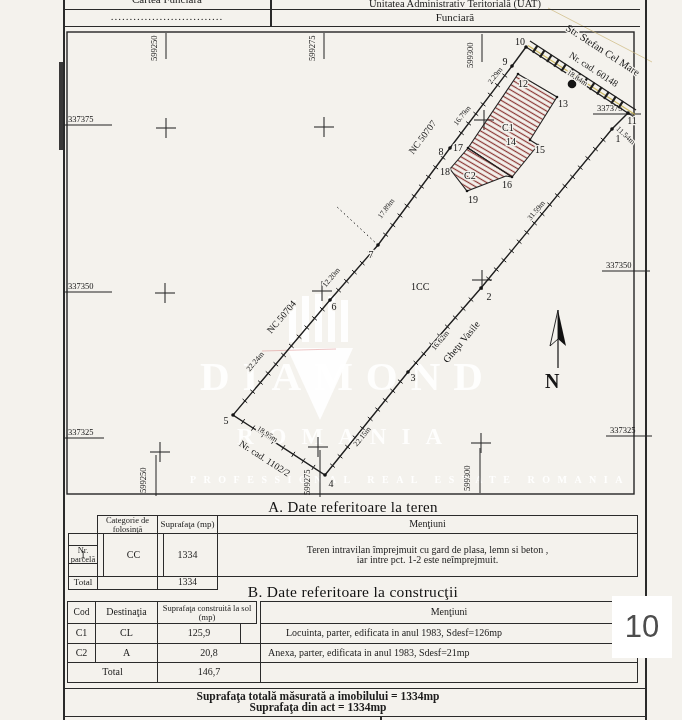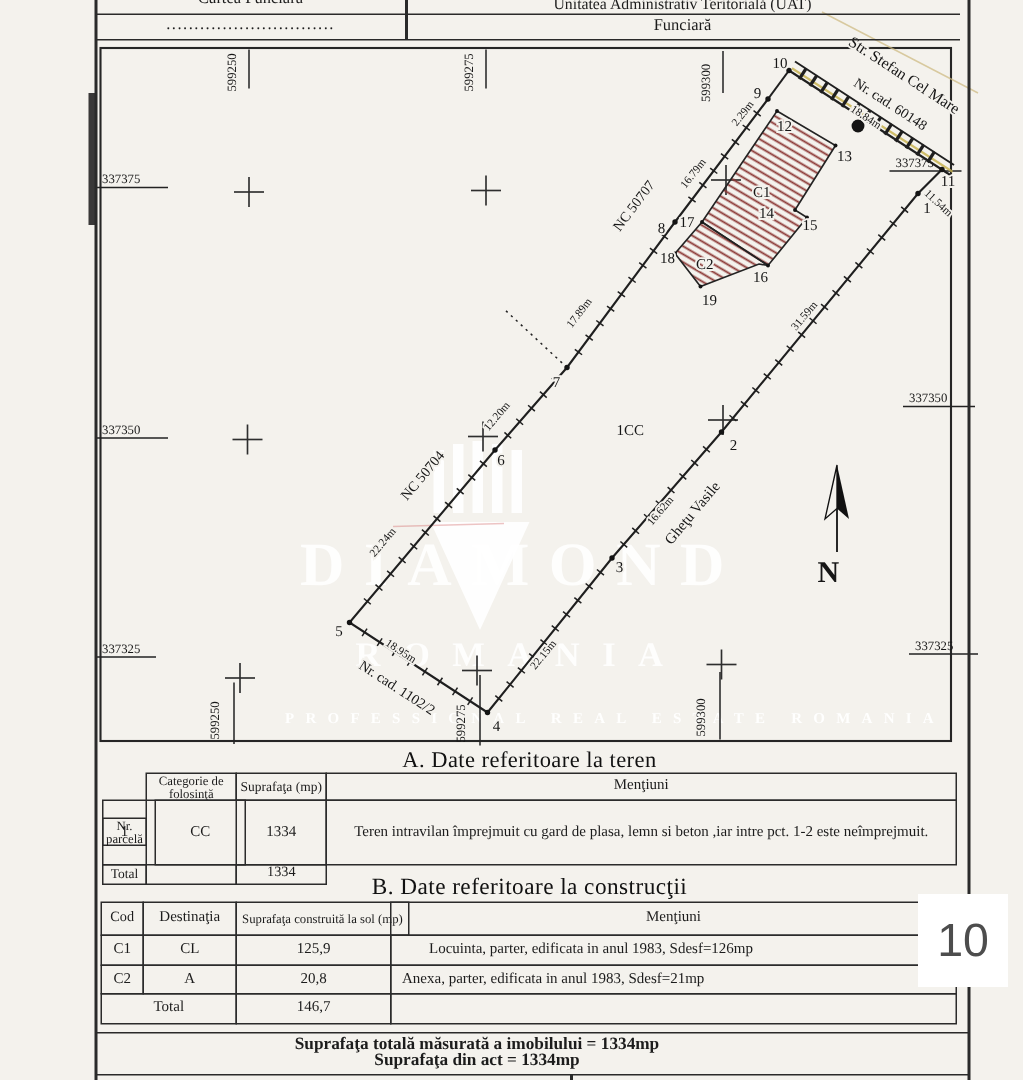--- a/index.html
+++ b/index.html
@@ -316,40 +316,40 @@
   <div class="title" style="left:68px;top:499px;width:570px;z-index:4;">A. Date referitoare la teren</div>
   <div class="abs" style="z-index:4;">
     <div class="cell" style="left:68px;top:515px;width:30px;height:19px;font-size:8.5px;margin-top:30px;">Nr. parcelă</div>
     <div class="cell" style="left:97px;top:515px;width:61px;height:19px;font-size:8.5px;">Categorie de folosinţă</div>
     <div class="cell" style="left:157px;top:515px;width:61px;height:19px;font-size:9px;">Suprafaţa (mp)</div>
     <div class="cell" style="left:217px;top:515px;width:421px;height:19px;font-size:10px;">Menţiuni</div>
 
     <div class="cell" style="left:68px;top:533px;width:30px;height:44px;font-size:10px;">1</div>
     <div class="cell" style="left:103px;top:533px;width:61px;height:44px;font-size:10px;">CC</div>
     <div class="cell" style="left:157px;top:533px;width:61px;height:44px;font-size:10px;">1334</div>
-    <div class="cell" style="left:217px;top:533px;width:421px;height:44px;font-size:10px;">
+    <div class="cell" style="left:217px;top:533px;width:421px;height:44px;font-size:10px;flex-direction:column;">
       <div>Teren intravilan împrejmuit cu gard de plasa, lemn si beton ,</div>
       <div>iar intre pct. 1-2 este neîmprejmuit.</div>
     </div>
 
     <div class="cell" style="left:68px;top:576px;width:30px;height:14px;font-size:9px;">Total</div>
     <div class="cell" style="left:97px;top:576px;width:61px;height:14px;"></div>
     <div class="cell" style="left:157px;top:576px;width:61px;height:14px;font-size:9.5px;">1334</div>
   </div>
 
   <div class="title" style="left:68px;top:583px;width:570px;font-size:15.5px;z-index:4;">B. Date referitoare la construcţii</div>
   <div class="abs" style="z-index:4;">
     <div class="cell" style="left:67px;top:601px;width:29px;height:23px;font-size:9.5px;">Cod</div>
     <div class="cell" style="left:95px;top:601px;width:63px;height:23px;font-size:10px;">Destinaţia</div>
-    <div class="cell" style="left:157px;top:601px;width:116px;height:23px;font-size:8.5px;padding:0 3px;">Suprafaţa construită la sol (mp)</div>
+    <div class="cell" style="left:157px;top:601px;width:100px;height:23px;font-size:8.5px;padding:0 3px;">Suprafaţa construită la sol (mp)</div>
     <div class="cell" style="left:260px;top:601px;width:378px;height:23px;font-size:10px;">Menţiuni</div>
 
     <div class="cell" style="left:67px;top:623px;width:29px;height:21px;font-size:10px;">C1</div>
     <div class="cell" style="left:95px;top:623px;width:63px;height:21px;font-size:10px;">CL</div>
-    <div class="cell" style="left:157px;top:623px;width:104px;height:21px;font-size:10px;">125,9</div>
+    <div class="cell" style="left:157px;top:623px;width:84px;height:21px;font-size:10px;">125,9</div>
     <div class="cell left" style="left:260px;top:623px;width:378px;height:21px;font-size:10px;padding-left:25px;">Locuinta, parter, edificata in anul 1983, Sdesf=126mp</div>
 
     <div class="cell" style="left:67px;top:643px;width:29px;height:20px;font-size:10px;">C2</div>
     <div class="cell" style="left:95px;top:643px;width:63px;height:20px;font-size:10px;">A</div>
     <div class="cell" style="left:157px;top:643px;width:104px;height:20px;font-size:10px;">20,8</div>
     <div class="cell left" style="left:260px;top:643px;width:378px;height:20px;font-size:10px;">Anexa, parter, edificata in anul 1983, Sdesf=21mp</div>
 
     <div class="cell" style="left:67px;top:662px;width:91px;height:21px;font-size:10px;">Total</div>
     <div class="cell" style="left:157px;top:662px;width:104px;height:21px;font-size:10px;">146,7</div>
     <div class="cell" style="left:260px;top:662px;width:378px;height:21px;"></div>

